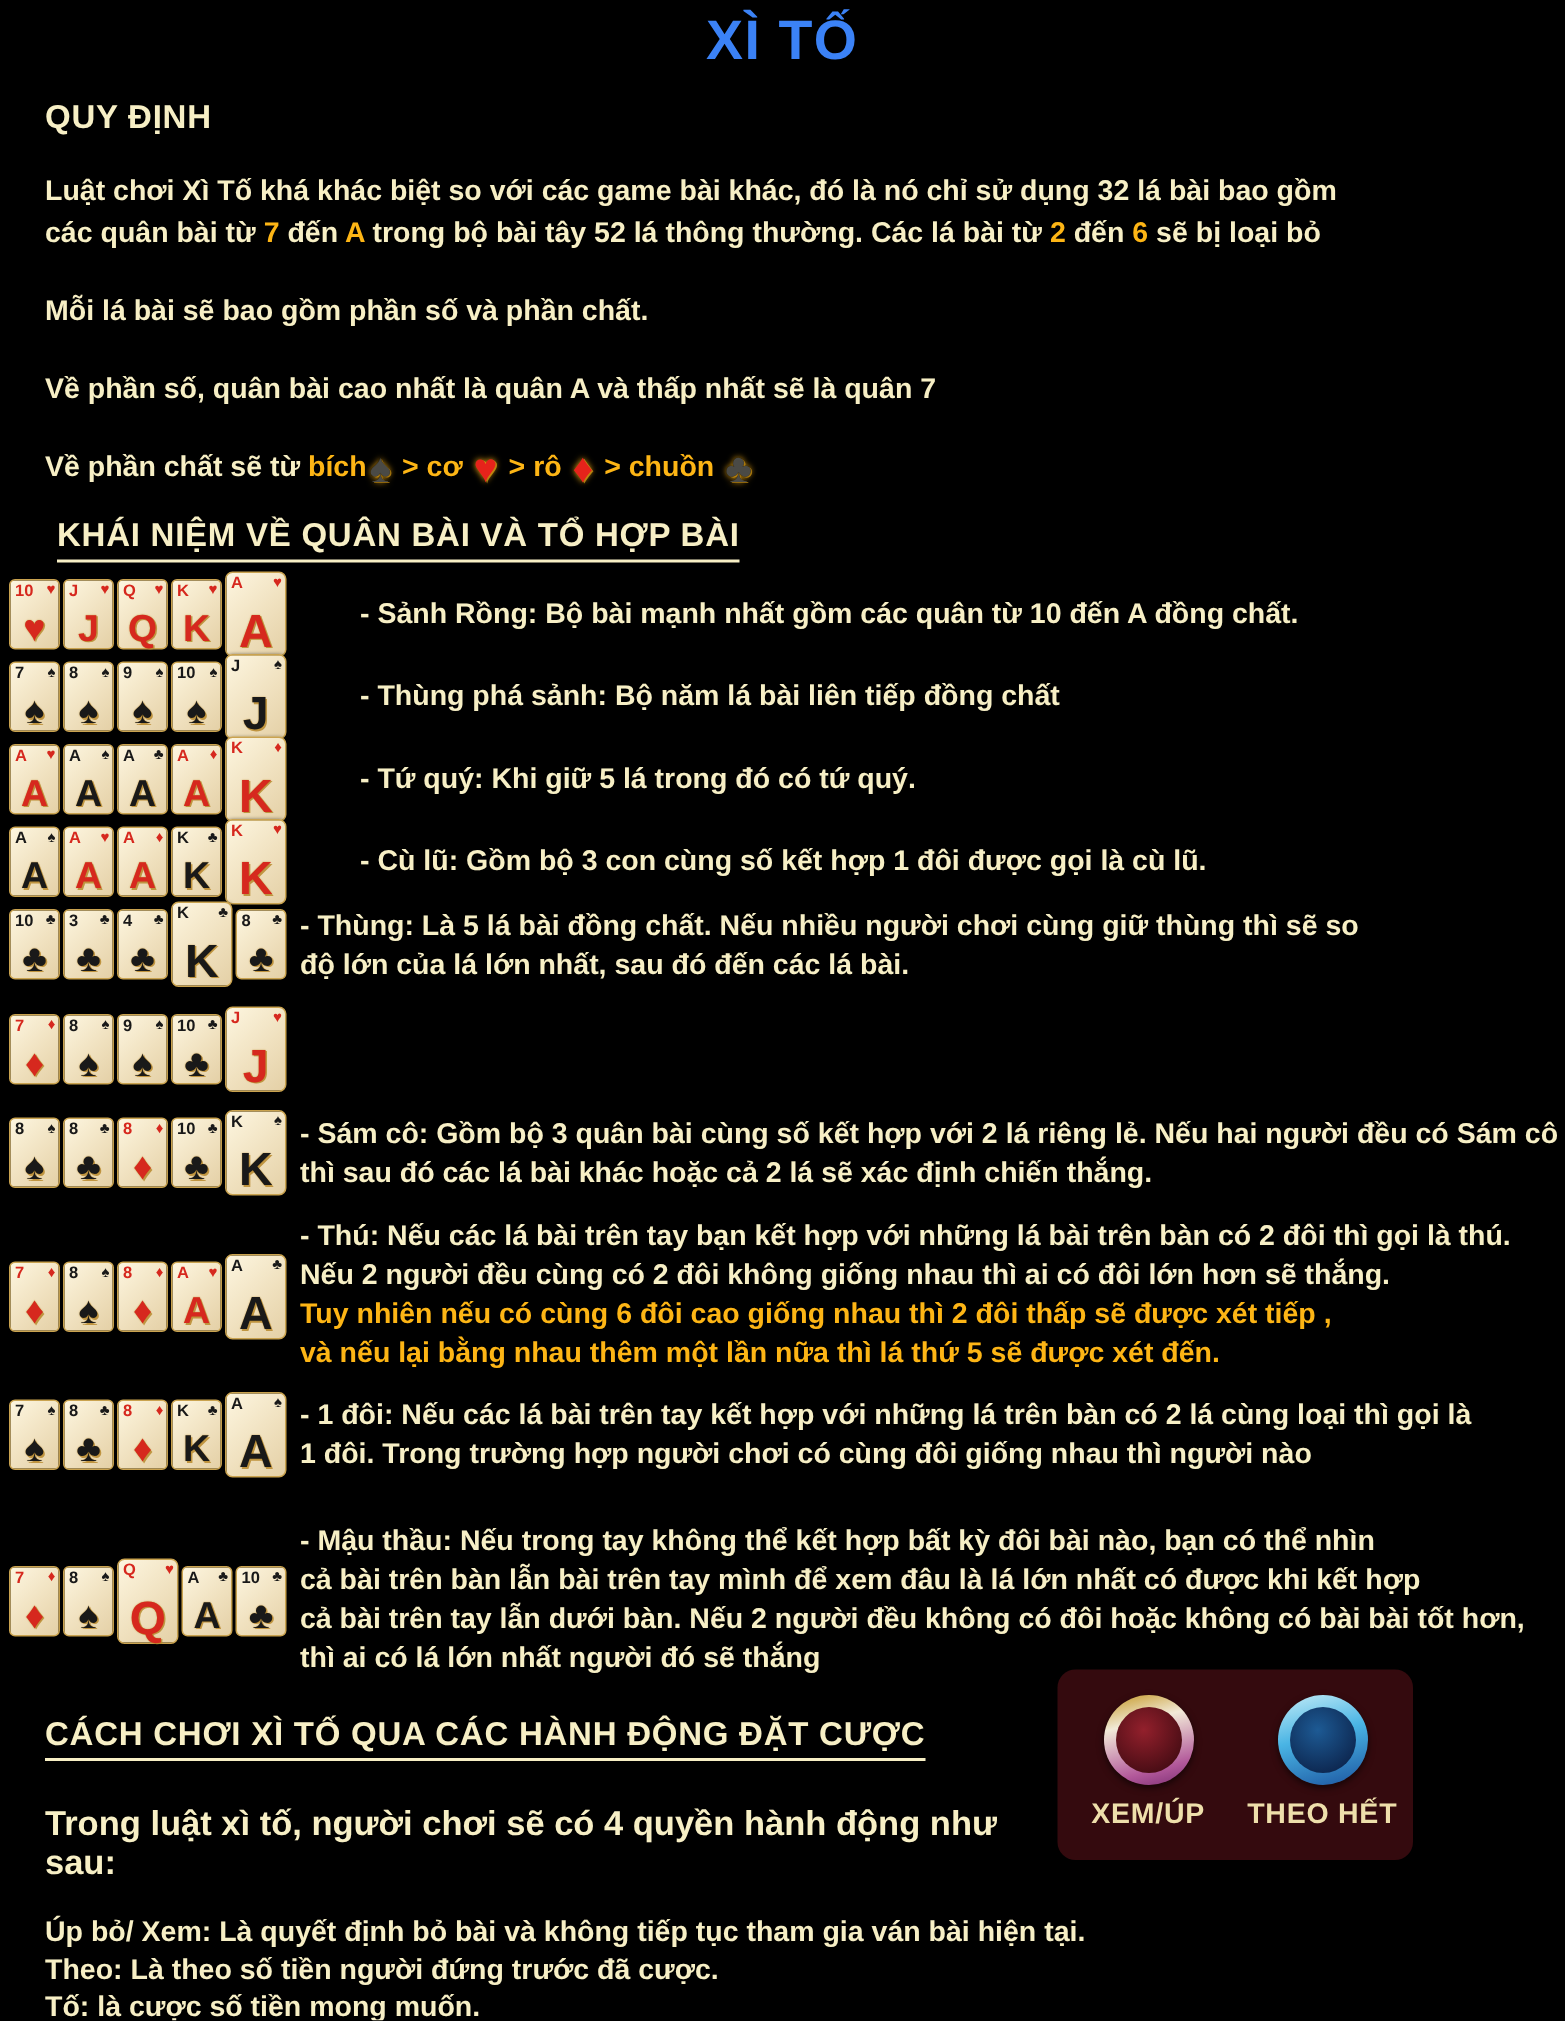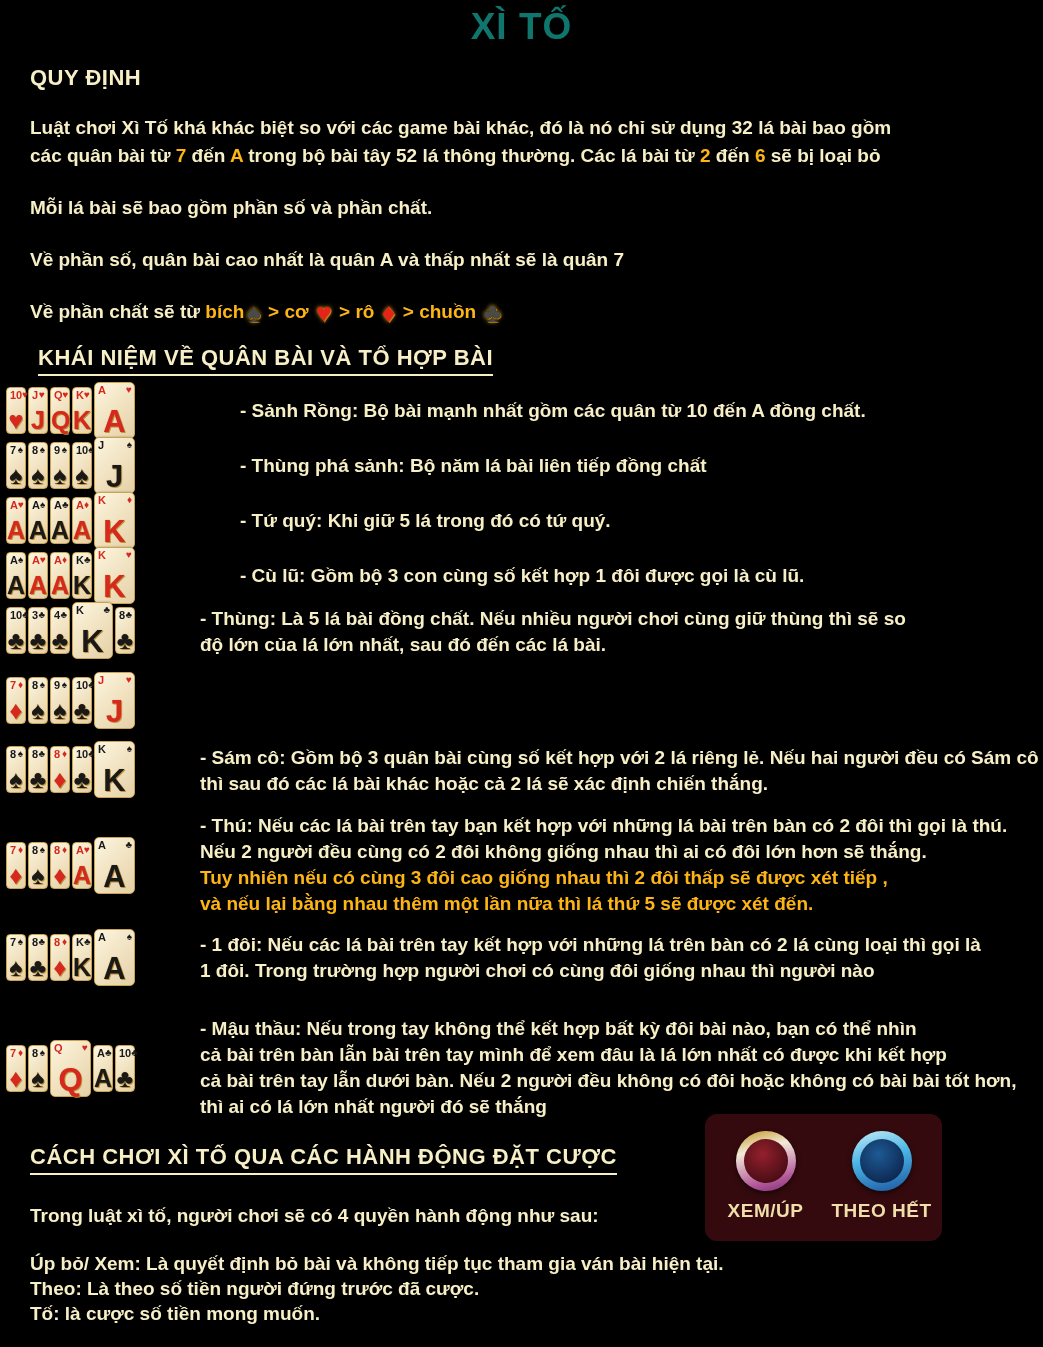--- a/index.html
+++ b/index.html
@@ -6,21 +6,21 @@
     --cream:#f7efc5;
     --gold:#fdb515;
     --card-red:#d6281e;
     --card-black:#191919;
   }
   *{margin:0;padding:0;box-sizing:border-box;}
   html,body{background:#000;}
   body{font-family:"Liberation Sans","DejaVu Sans",sans-serif;}
   .page{position:relative;width:1043px;height:1347px;background:#000;overflow:hidden;}
 
-  .title{margin-top:6px;text-align:center;color:#0f766e;font-size:37px;font-weight:bold;letter-spacing:1px;}
+  .title{margin-top:6px;text-align:center;color:#3b82f6;font-size:37px;font-weight:bold;letter-spacing:1px;}
 
   .h2{color:var(--cream);font-size:22px;font-weight:bold;letter-spacing:.5px;}
   .quy-dinh{margin:17px 0 0 30px;}
   .underline-h{margin:18px 0 0 38px;}
   .underline-h .ul{display:inline-block;border-bottom:2px solid var(--cream);padding-bottom:3px;}
 
   .intro{margin-left:30px;}
   .para{margin-top:24px;font-size:19px;font-weight:bold;line-height:28px;}
   .para:first-child{margin-top:23px;}
   .pline{white-space:nowrap;}
@@ -32,40 +32,40 @@
   .suit-heart,.suit-diamond{color:#e6231b;text-shadow:0 0 4px rgba(255,181,21,.95),1px 1px 0 rgba(255,181,21,.6);}
 
   .hands{margin:6px 0 0 6px;}
   .hand-row{display:flex;align-items:center;margin-bottom:-2px;}
   .hand-row:nth-child(5){margin-bottom:13px;}
   .hand-row:nth-child(6){margin-bottom:12px;}
   .hand-row:nth-child(7){margin-bottom:15px;}
   .hand-row:nth-child(8){margin-bottom:12px;}
   .hand-row:nth-child(9){margin-bottom:30px;}
   .cards{width:188px;flex:none;display:flex;align-items:center;gap:2px;}
-  .card{position:relative;width:20px;height:47px;flex:none;border-radius:4px;
+  .card{position:relative;width:34px;height:47px;flex:none;border-radius:4px;
         background:linear-gradient(135deg,#fdf6e0,#f0e1bf 55%,#e4d0a6);
         border:1px solid #caa34f;box-shadow:0 1px 3px rgba(0,0,0,.7);}
   .card.big{width:41px;height:57px;border-radius:5px;}
   .card .top{position:absolute;top:1px;left:3px;right:2px;display:flex;justify-content:space-between;font-size:11px;font-weight:bold;line-height:12px;}
   .card .mini{font-size:10px;line-height:12px;}
   .card .ctr{position:absolute;bottom:-1px;left:0;right:0;text-align:center;font-weight:bold;font-size:25px;line-height:28px;
              text-shadow:1px 1px 0 rgba(184,137,46,.85),0 0 1px #b8892e;}
   .card.big .ctr{font-size:31px;line-height:34px;}
   .red-t{color:var(--card-red);}
   .blk-t{color:var(--card-black);}
 
   .hand-text{font-size:19px;font-weight:bold;line-height:26px;padding-left:6px;}
   .hand-text.tpad1{padding-top:0;margin-left:40px;}
   .hand-text.tpad2{padding-top:2px;}
   .hand-text.tpad3{padding-top:0;}
 
   .bottom{position:relative;margin:26px 0 0 30px;}
   .bottom .underline-h{margin:0;}
-  .intro-line{margin-top:28px;font-size:19px;font-weight:bold;color:var(--cream);line-height:26px;max-width:660px;}
+  .intro-line{margin-top:28px;font-size:23px;font-weight:bold;color:var(--cream);line-height:26px;max-width:660px;}
   .actions{margin-top:22px;}
   .action-line{font-size:19px;font-weight:bold;color:var(--cream);line-height:25px;}
 
   .panel{position:absolute;left:675px;top:-30px;width:237px;height:127px;background:#340a0e;border-radius:12px;
          display:flex;justify-content:center;gap:16px;padding-top:17px;}
   .btn-group{display:flex;flex-direction:column;align-items:center;width:100px;cursor:pointer;}
   .ring{width:60px;height:60px;border-radius:50%;display:flex;align-items:center;justify-content:center;box-shadow:0 2px 5px rgba(0,0,0,.6);}
   .ring-red{background:linear-gradient(165deg,#caa23c 5%,#f2ead8 32%,#b2589a 78%,#7c2f74);}
   .ring-blue{background:linear-gradient(165deg,#b5e6f5 5%,#49b4e4 45%,#1c55a0);}
   .ring-in{width:44px;height:44px;border-radius:50%;}
@@ -427,21 +427,21 @@
             <div class="top">
               <span class="blk-t">A</span>
               <span class="mini blk-t">♣</span>
             </div>
             <div class="ctr blk-t">A</div>
           </div>
         </div>
         <div class="hand-text tpad3">
           <div><span class="c-cream">- Thú: Nếu các lá bài trên tay bạn kết hợp với những lá bài trên bàn có 2 đôi thì gọi là thú.</span></div>
           <div><span class="c-cream">Nếu 2 người đều cùng có 2 đôi không giống nhau thì ai có đôi lớn hơn sẽ thắng.</span></div>
-          <div><span class="c-gold">Tuy nhiên nếu có cùng 3 đôi cao giống nhau thì 2 đôi thấp sẽ được xét tiếp ,</span></div>
+          <div><span class="c-gold">Tuy nhiên nếu có cùng 6 đôi cao giống nhau thì 2 đôi thấp sẽ được xét tiếp ,</span></div>
           <div><span class="c-gold">và nếu lại bằng nhau thêm một lần nữa thì lá thứ 5 sẽ được xét đến.</span></div>
         </div>
       </div>
       <div class="hand-row">
         <div class="cards">
           <div class="card">
             <div class="top">
               <span class="blk-t">7</span>
               <span class="mini blk-t">♠</span>
             </div>

